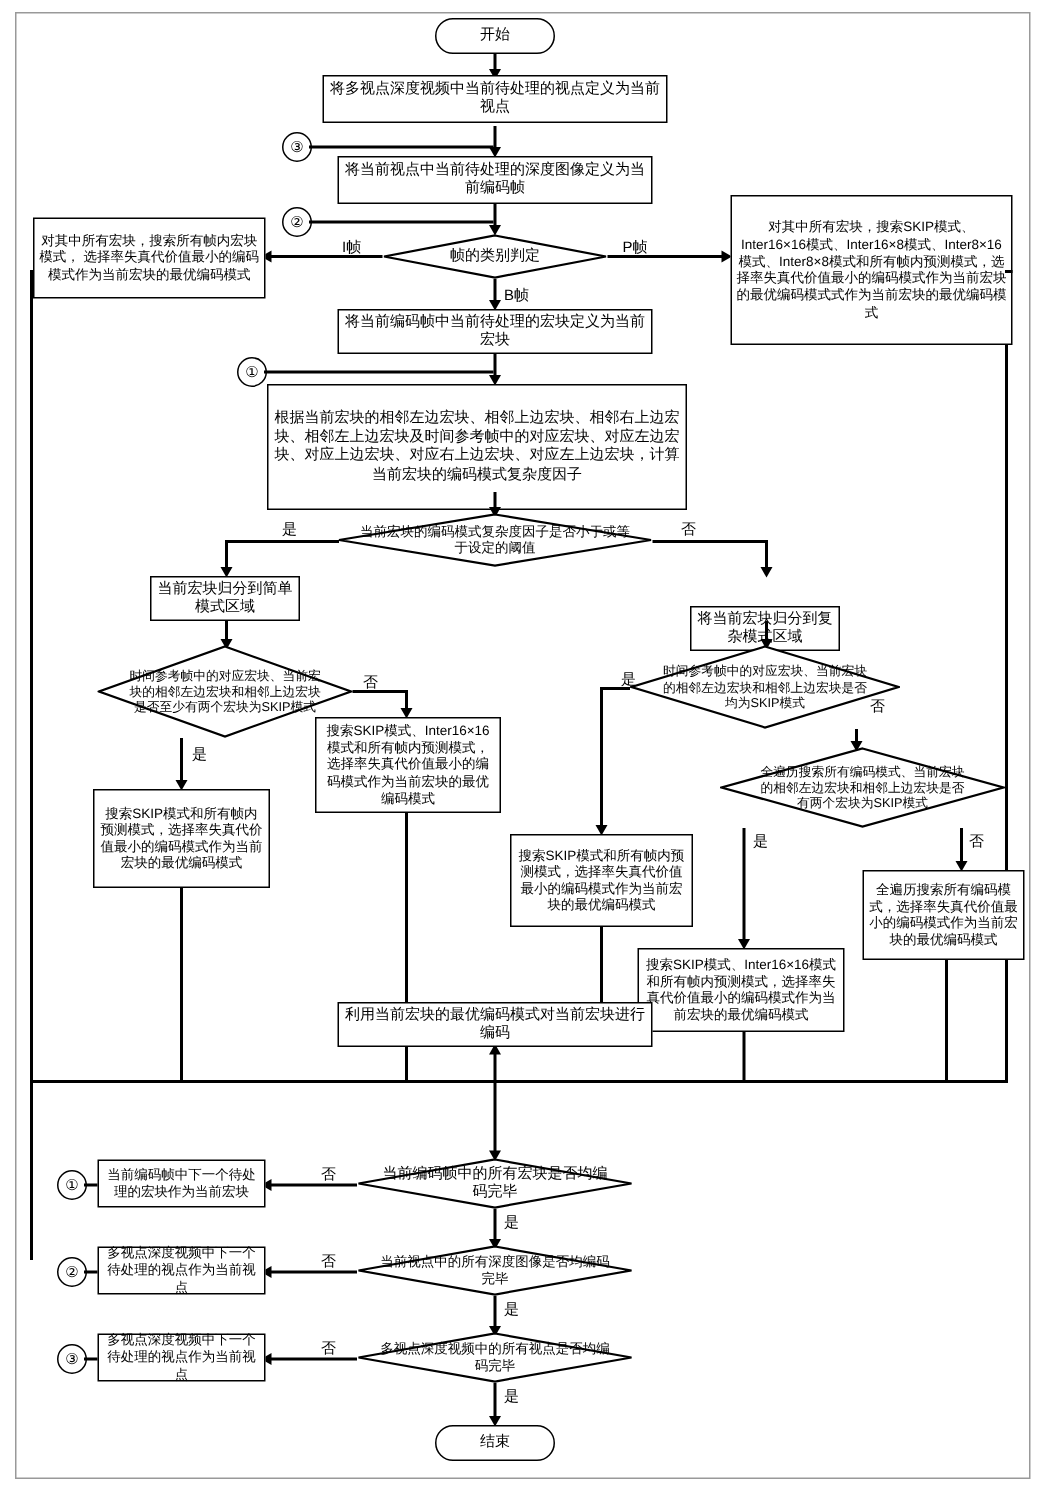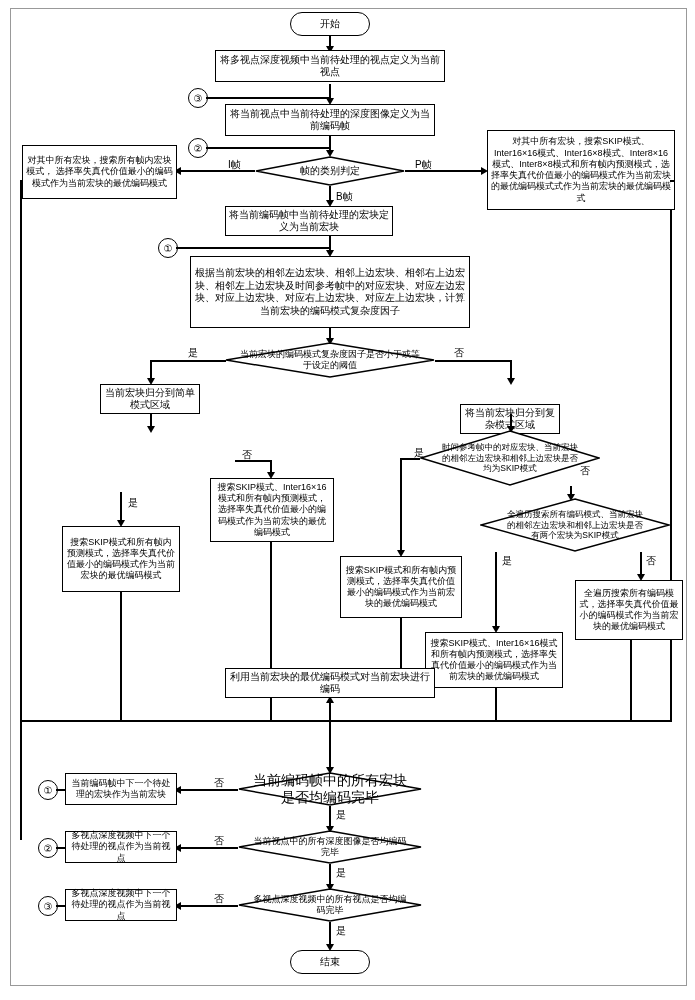--- a/index.html
+++ b/index.html
@@ -66,39 +66,39 @@
     <div class="ah al" style="left:164px;top:157px"></div>
 <div class="nd" style="left:12px;top:135px;width:155px;height:54px;font-size:9px">
       <span>对其中所有宏块，搜索所有帧内宏块模式，
 选择率失真代价值最小的编码模式作为当前宏块的最优编码模式</span>
     </div>
 <div class="ln" style="left:10px;top:170px;width:2px;height:1.5px"></div>
 
 <div class="lbl" style="left:405px;top:148px"><span>P帧</span></div>
 <div class="ln" style="left:395px;top:160px;width:78px;height:1.5px"></div>
     <div class="ah ar" style="left:471px;top:157px"></div>
-<div class="nd" style="left:477px;top:120px;width:188px;height:80px;font-size:9px">
+<div class="nd" style="left:477px;top:120px;width:188px;height:100px;font-size:9px">
       <span>对其中所有宏块，搜索SKIP模式、Inter16×16模式、Inter16×8模式、Inter8×16模式、Inter8×8模式和所有帧内预测模式，选择率失真代价值最小的编码模式作为当前宏块的最优编码模式式作为当前宏块的最优编码模式</span>
     </div>
 <div class="ln" style="left:660px;top:170px;width:5px;height:1.5px"></div>
 
 <div class="lbl" style="left:326px;top:180px"><span>B帧</span></div>
 <div class="ln" style="left:319px;top:176px;width:1.5px;height:16px"></div>
     <div class="ah ad" style="left:316px;top:190px"></div>
-<div class="nd" style="left:215px;top:196px;width:168px;height:30px">
+<div class="nd" style="left:215px;top:196px;width:210px;height:30px">
       <span>将当前编码帧中当前待处理的宏块定义为当前宏块</span>
     </div>
 <div class="ln" style="left:319px;top:226px;width:1.5px;height:16px"></div>
     <div class="ah ad" style="left:316px;top:240px"></div>
 <div class="circ" style="left:148px;top:228px">
       <span>①</span>
     </div>
 <div class="ln" style="left:166px;top:237px;width:153px;height:1.5px"></div>
 
-<div class="nd" style="left:180px;top:246px;width:280px;height:72px">
+<div class="nd" style="left:168px;top:246px;width:280px;height:84px">
       <span>根据当前宏块的相邻左边宏块、相邻上边宏块、相邻右上边宏块、相邻左上边宏块及时间参考帧中的对应宏块、对应左边宏块、对应上边宏块、对应右上边宏块、对应左上边宏块，计算当前宏块的编码模式复杂度因子</span>
     </div>
 <div class="ln" style="left:319px;top:318px;width:1.5px;height:12px"></div>
     <div class="ah ad" style="left:316px;top:328px"></div>
 
 <div class="nd dia" style="left:215px;top:332px;width:210px;height:36px">
 <svg width="210" height="36">
         <polygon points="105,1 209,18 105,35 1,18" fill="#fff" stroke="#000" stroke-width="1.5"></polygon>
       </svg>
 <div class="dt" style="font-size:9px">
@@ -109,20 +109,28 @@
 <div class="lbl" style="left:178px;top:336px"><span>是</span></div>
 <div class="ln" style="left:140px;top:350px;width:76px;height:1.5px"></div>
 <div class="ln" style="left:140px;top:350px;width:1.5px;height:20px"></div>
     <div class="ah ad" style="left:137px;top:368px"></div>
 <div class="nd" style="left:90px;top:374px;width:100px;height:30px">
       <span>当前宏块归分到简单模式区域</span>
     </div>
 <div class="ln" style="left:140px;top:404px;width:1.5px;height:14px"></div>
     <div class="ah ad" style="left:137px;top:416px"></div>
 
+<div class="nd dia" style="left:55px;top:420px;width:170px;height:62px">
+<svg width="170" height="62">
+        <polygon points="85,1 169,31 85,61 1,31" fill="#fff" stroke="#000" stroke-width="1.5"></polygon>
+      </svg>
+<div class="dt" style="font-size:8.5px;padding:0 20px">
+        <span>时间参考帧中的对应宏块、当前宏块的相邻左边宏块和相邻上边宏块是否至少有两个宏块为SKIP模式</span>
+      </div>
+    </div>
 
 <div class="lbl" style="left:232px;top:438px"><span>否</span></div>
 <div class="ln" style="left:225px;top:450px;width:35px;height:1.5px"></div>
 <div class="ln" style="left:260px;top:450px;width:1.5px;height:14px"></div>
     <div class="ah ad" style="left:257px;top:462px"></div>
 <div class="nd" style="left:200px;top:468px;width:124px;height:64px;font-size:9px">
       <span>搜索SKIP模式、Inter16×16模式和所有帧内预测模式，选择率失真代价值最小的编码模式作为当前宏块的最优编码模式</span>
     </div>
 
 <div class="lbl" style="left:118px;top:486px"><span>是</span></div>
@@ -200,21 +208,21 @@
 
 <div class="ln" style="left:10px;top:710px;width:100px;height:1.5px"></div>
 <div class="ln" style="left:620px;top:710px;width:42px;height:1.5px"></div>
 
 <div class="ln" style="left:319px;top:711px;width:1.5px;height:48px"></div>
     <div class="ah ad" style="left:316px;top:757px"></div>
 <div class="nd dia" style="left:228px;top:762px;width:184px;height:34px">
 <svg width="184" height="34">
         <polygon points="92,1 183,17 92,33 1,17" fill="#fff" stroke="#000" stroke-width="1.5"></polygon>
       </svg>
-<div class="dt" style="font-size:14px">
+<div class="dt" style="font-size:10px">
         <span>当前编码帧中的所有宏块是否均编码完毕</span>
       </div>
     </div>
 <div class="lbl" style="left:204px;top:766px"><span>否</span></div>
 <div class="ln" style="left:170px;top:779px;width:58px;height:1.5px"></div>
     <div class="ah al" style="left:164px;top:776px"></div>
 <div class="nd" style="left:55px;top:763px;width:112px;height:32px;font-size:9px">
       <span>当前编码帧中下一个待处理的宏块作为当前宏块</span>
     </div>
 <div class="circ" style="left:28px;top:770px">

